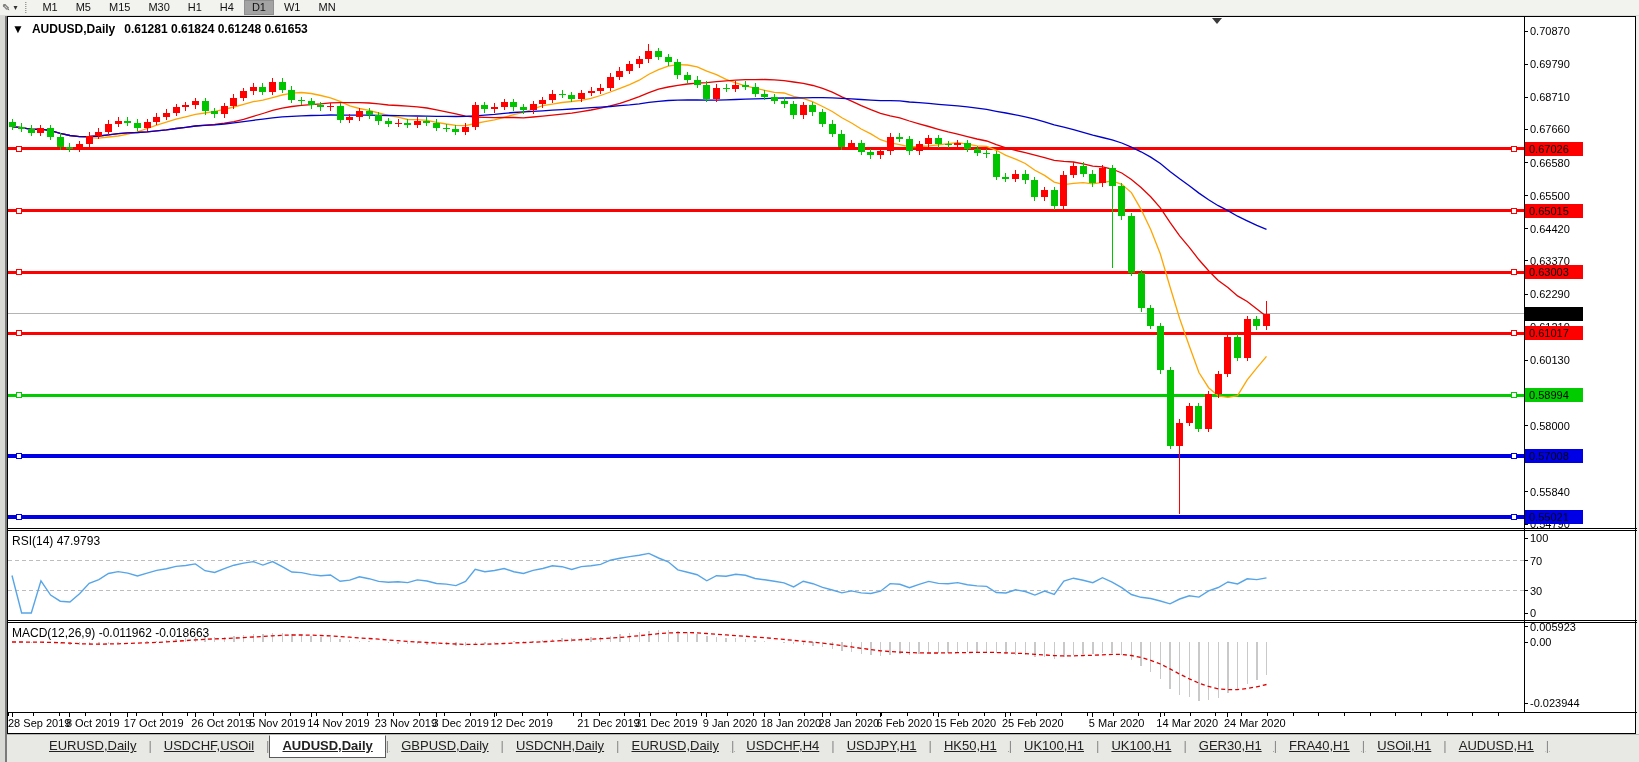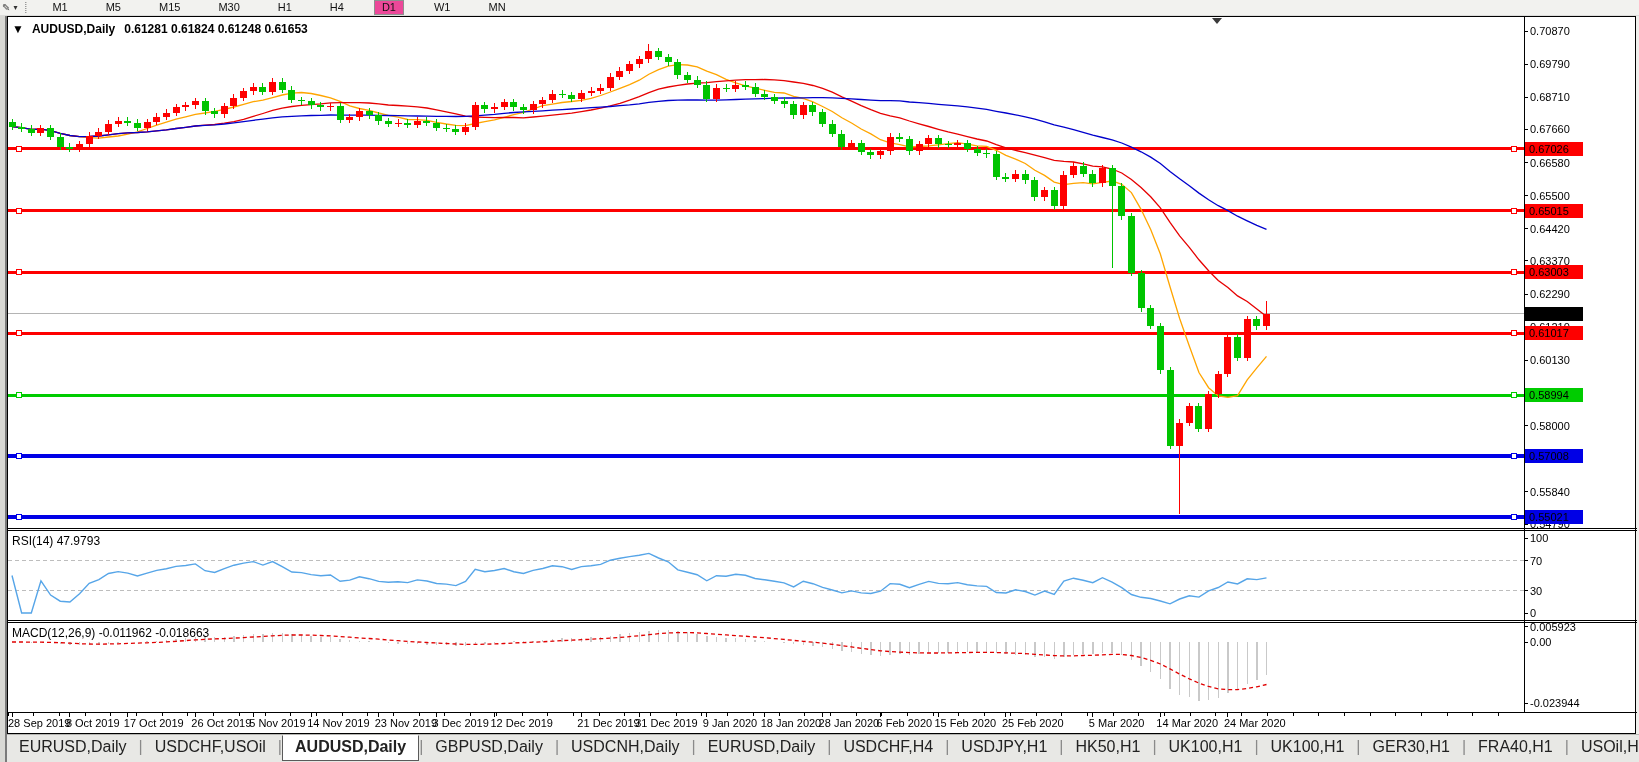--- a/index.html
+++ b/index.html
@@ -5,24 +5,24 @@
   html,body{margin:0;padding:0;width:1639px;height:762px;overflow:hidden;
     background:#efefec;font-family:"Liberation Sans",sans-serif;}
   #stage{position:relative;width:1639px;height:762px;}
   .left-edge{position:absolute;left:0;top:0;width:7px;height:762px;
     background:#d9d9d5;border-right:2px solid #7a7a7a;box-sizing:border-box;}
   .toolbar{position:absolute;left:0;top:0;width:1639px;height:15px;background:#f2f2ef;
     border-bottom:1px solid #dcdcda;display:flex;align-items:center;font-size:11px;color:#111;z-index:5;}
   .tool-icon{display:flex;align-items:center;margin-left:2px;color:#444;font-size:10px;cursor:pointer;}
   .tool-icon .dd{margin-left:3px;font-size:8px;color:#333;}
   .grip{height:11px;border-left:1px dotted #9a9a9a;border-right:1px dotted #c9c9c6;margin:0 6px 0 8px;}
-  .tf-btn{display:inline-block;padding:1px 7px;margin:0 11px;border:1px solid transparent;cursor:pointer;line-height:11px;text-align:right;}
-  .tf-btn.active{background:#ec4899;border:1px solid #8f8f8f;}
+  .tf-btn{display:inline-block;padding:1px 7px;margin:0 1px;border:1px solid transparent;cursor:pointer;line-height:11px;text-align:right;}
+  .tf-btn.active{background:#a3a3a3;border:1px solid #8f8f8f;}
   .tabbar{position:absolute;left:7px;top:734px;width:1632px;height:28px;background:#e8e8e5;
-    border-top:1px solid #b6b6b2;display:flex;align-items:flex-start;font-size:16px;color:#222;z-index:5;}
+    border-top:1px solid #b6b6b2;display:flex;align-items:flex-start;font-size:13px;color:#222;z-index:5;text-decoration:underline;}
   .tab{padding:3px 12px 4px 12px;margin-top:0;cursor:pointer;white-space:nowrap;}
   .tab.active{background:#ffffff;border:1px solid #5a5a5a;border-top:1px solid #fff;font-weight:bold;padding:2px 12px 4px 12px;}
   .tabsep{color:#8a8a8a;margin-top:3px;}
   .tabpad{width:30px;}
   svg{position:absolute;left:0;top:0;z-index:1;}
   svg text{font-family:"Liberation Sans",sans-serif;font-size:11px;fill:#000;}
   svg text.title{font-size:12px;font-weight:bold;}
   svg text.indlab{font-size:12px;}
   svg text.tagtxt{font-size:11px;}
 </style>

